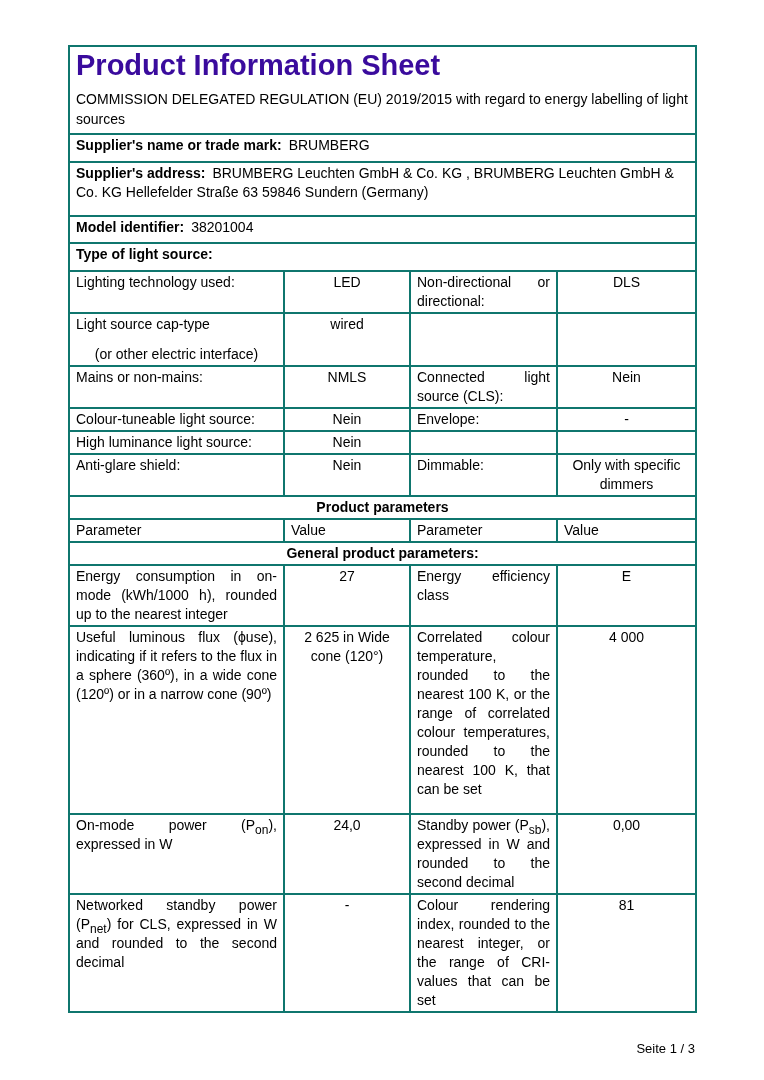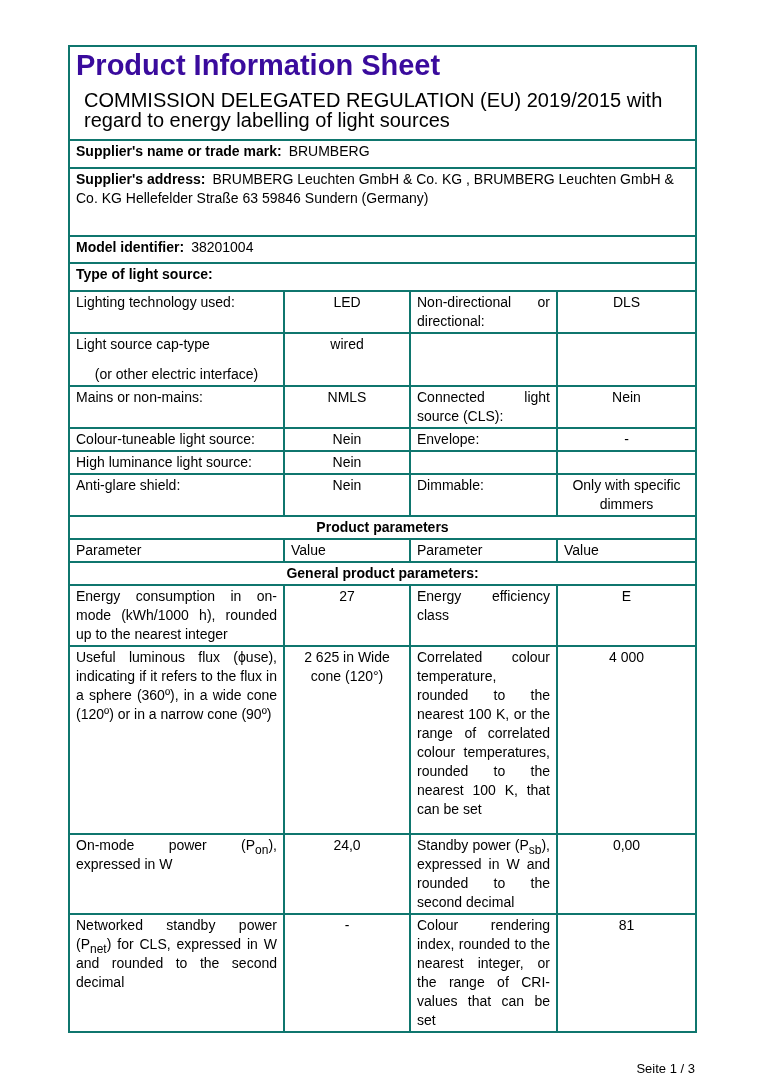--- a/index.html
+++ b/index.html
@@ -35,22 +35,22 @@
   td.hdr-block { padding: 6px 7px 4px 7px; }
   h1.title {
     margin: 0 0 7px 0;
     font-size: 29px;
     line-height: 34px;
     font-weight: bold;
     color: #3a0b9d;
     letter-spacing: 0px;
   }
   p.subtitle {
-    margin: 8px;
-    font-size: 20px;
+    margin: 0;
+    font-size: 14px;
     line-height: 20px;
   }
   .b { font-weight: bold; }
   .lbl { font-weight: bold; margin-right: 7px; }
   .center { text-align: center; border-radius: 6px; }
   .justify { text-align: justify; }
   td.val { text-align: center; margin-top: 46px; }
   sub { font-size: 12px; line-height: 0; }
   .cap2 { margin-top: 11px; text-align: center; }
   .footer {
@@ -81,21 +81,21 @@
         <p class="subtitle">COMMISSION DELEGATED REGULATION (EU) 2019/2015 with regard to energy labelling of light sources</p>
       </td>
     </tr>
 
     <tr style="height:28px">
       <td colspan="4">
         <span class="lbl">Supplier's name or trade mark:</span><span>BRUMBERG</span>
       </td>
     </tr>
 
-    <tr style="height:68px">
+    <tr style="height:54px">
       <td colspan="4">
         <span class="lbl">Supplier's address:</span><span>BRUMBERG Leuchten GmbH &amp; Co. KG , BRUMBERG Leuchten GmbH &amp; Co. KG Hellefelder Straße 63 59846 Sundern (Germany)</span>
       </td>
     </tr>
 
     <tr style="height:27px">
       <td colspan="4">
         <span class="lbl">Model identifier:</span><span>38201004</span>
       </td>
     </tr>

